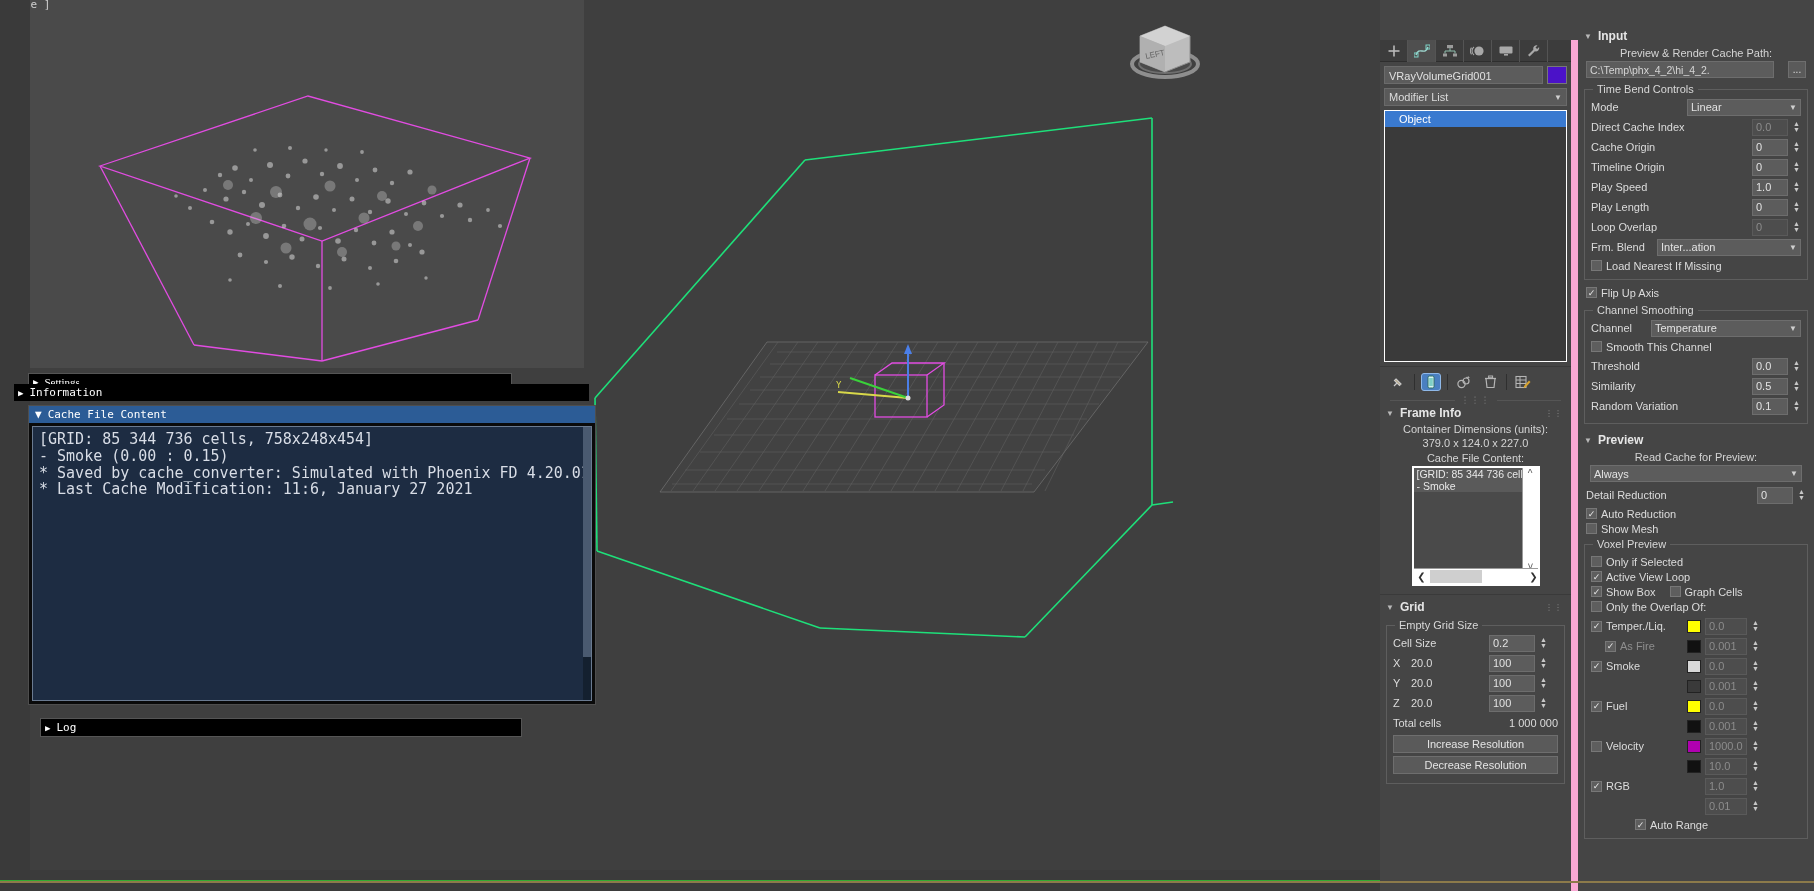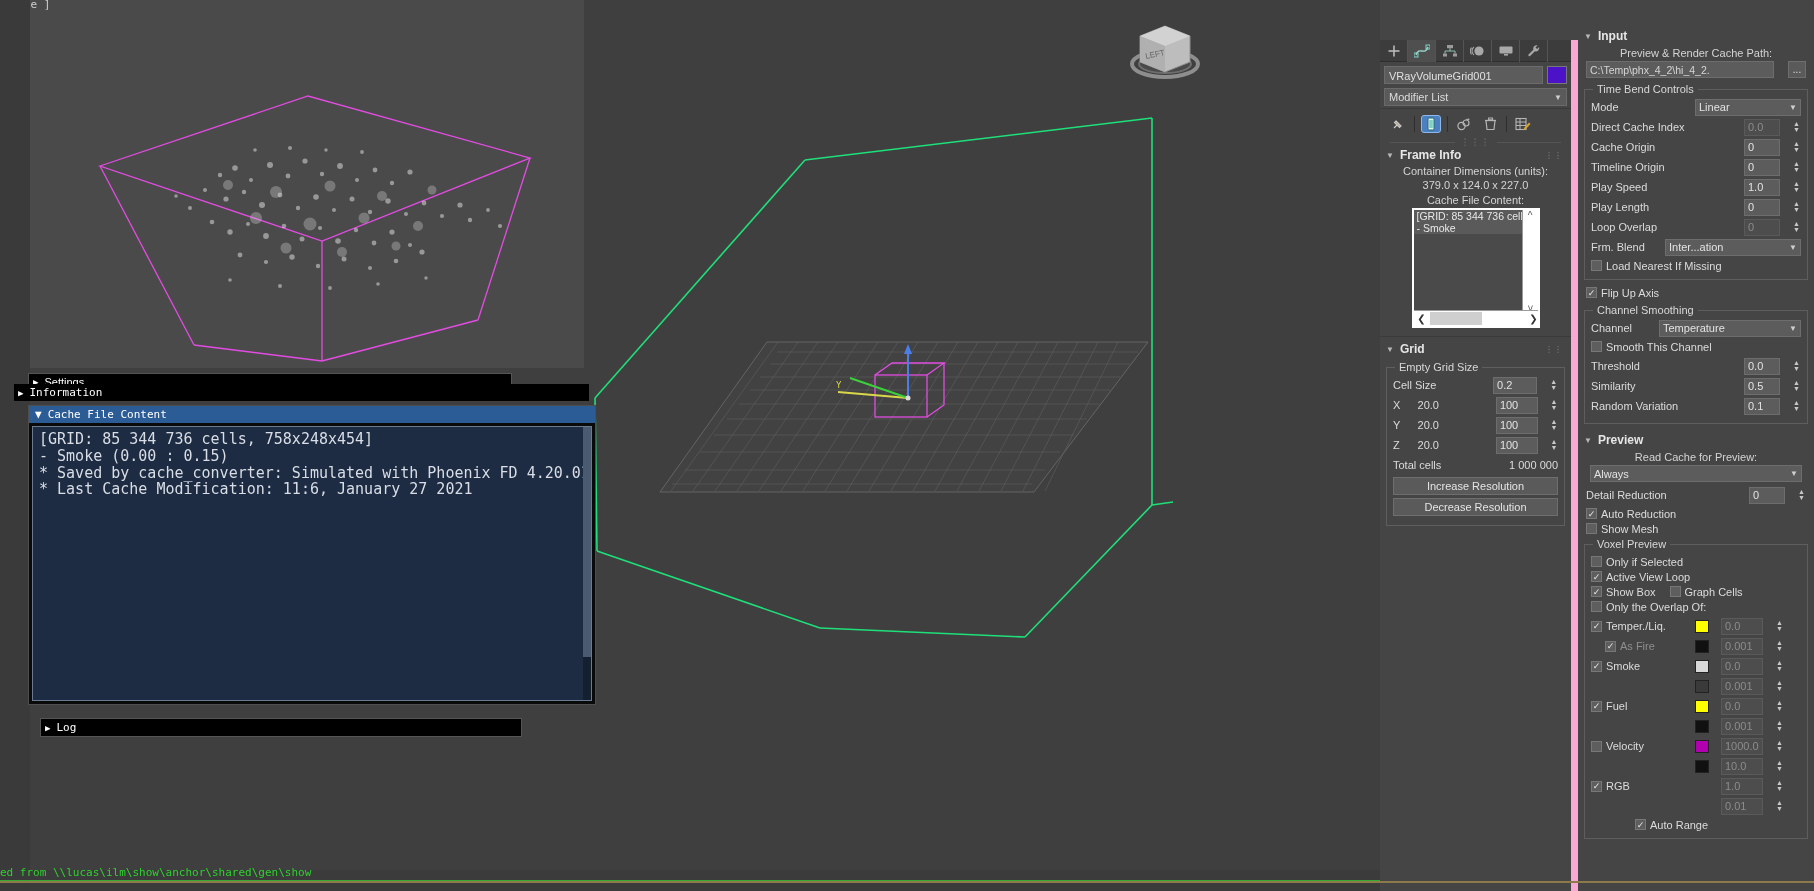--- a/index.html
+++ b/index.html
@@ -138,21 +138,21 @@
   .listbox .lb-h .ar{ width:16px; text-align:center; color:#333; font-size:10px; }
   .listbox .lb-h .thumb{ width:52px; height:13px; background:#cfcfcf; }
 
   .group {
     border:1px solid #5e5e5e; margin:8px 6px 4px 6px; padding:8px 6px 6px 6px; position:relative;
   }
   .group > .legend {
     position:absolute; top:-7px; left:8px; background:#454545; padding:0 4px; font-size:11px; color:#d8d8d8;
   }
 
-  .row { display:flex; align-items:center; height:18px; margin-bottom:2px; gap:12px;}
+  .row { display:flex; align-items:center; height:18px; margin-bottom:2px; gap:4px;}
   .row .lbl { font-size:11px; color:#dcdcdc; }
   .spin {
     width:40px; height:17px; background:#5c5c5c; border:1px solid #6d6d6d;
     color:#e2e2e2; font-size:11px; padding:0 3px; display:flex; align-items:center;
   }
   .spin.dim { color:#8c8c8c; background:#4d4d4d; border-color:#5a5a5a;}
   .spinner { width:9px; height:17px; display:flex; flex-direction:column; justify-content:center; align-items:center; color:#c8c8c8; font-size:7px; line-height:6px;}
   .combo {
     height:17px; background:#5c5c5c; border:1px solid #6d6d6d; color:#e2e2e2;
     font-size:11px; padding:0 3px; display:flex; align-items:center; justify-content:space-between;text-align:center;
@@ -353,21 +353,21 @@
               <circle cx="366" cy="246" r="4.5"></circle>
           </g>
         </g>
       </svg>
       <div class="vp-label" style="left:-26px;top:-2px;">ctive ]</div>
     </div>
 
     <div class="panel-settings">
       <div class="rollout-bar">
         <span class="tri">▶</span>
-        <span style="font-family:Liberation Sans, sans-serif">Settings</span>
+        <span style="font-family:Liberation Serif, serif">Settings</span>
       </div>
     </div>
 
     <div class="panel-information">
       <div class="rollout-bar" style="border:none;">
         <span class="tri">▶</span>
         <span style="font-family:'DejaVu Sans Mono',monospace">Information</span>
       </div>
     </div>
 
@@ -387,21 +387,20 @@
       </div>
     </div>
 
     <div class="panel-log">
       <div class="rollout-bar">
         <span class="tri">▶</span>
         <span style="font-family:'DejaVu Sans Mono',monospace">Log</span>
       </div>
     </div>
 
-    <div class="statusline">ed from \\lucas\ilm\show\anchor\shared\gen\show</div>
     <div class="status-underline"></div>
   </div>
 
   <div class="cmd-panel">
 
     <div class="cmd-left">
 
       <div class="tabrow">
         <div class="tabico">
           <svg width="14" height="14" viewBox="0 0 14 14">
@@ -452,20 +451,23 @@
       <div class="namerow">
         <div class="name-field">VRayVolumeGrid001</div>
         <div class="color-swatch" id="objcolor" style="background: rgb(75, 18, 200);"></div>
       </div>
 
       <div class="modlist">
         <span>Modifier List</span>
         <span class="caret">▼</span>
       </div>
 
+      <div class="stack-box">
+        <div class="stack-item">Object</div>
+      </div>
 
       <div class="stack-tools">
         <div class="tool-btn">
           <svg width="14" height="14" viewBox="0 0 14 14">
               <path d="M3 11 L6 8 M5 4 L10 9 L8.5 10.5 L3.5 5.5 Z" stroke="#c9c9c9" stroke-width="1.2" fill="#b4a37a"></path>
             </svg>
         </div>
         <div class="sep"></div>
         <div class="tool-btn on">
           <svg width="10" height="14" viewBox="0 0 10 14">

